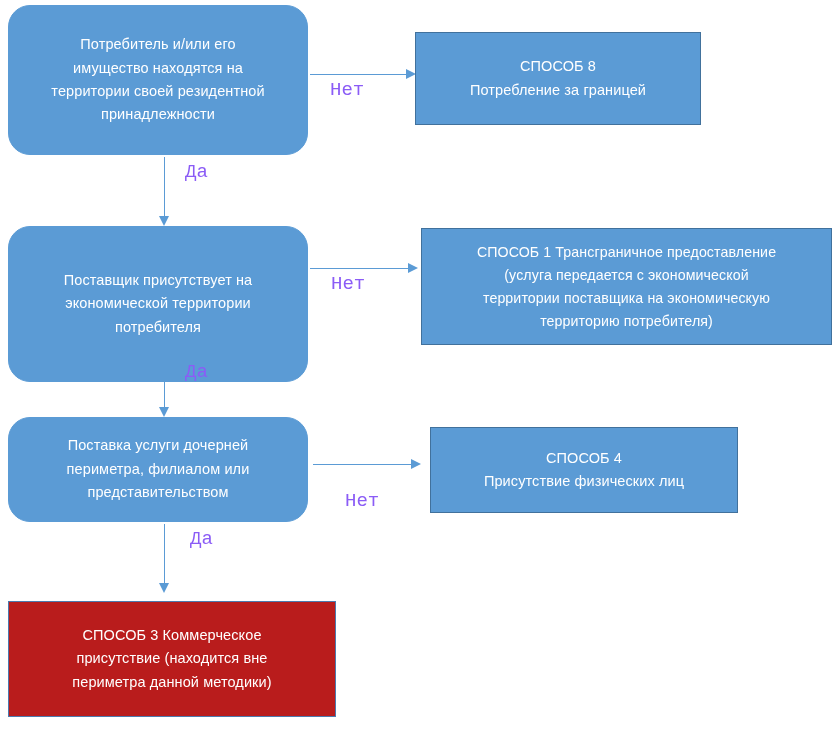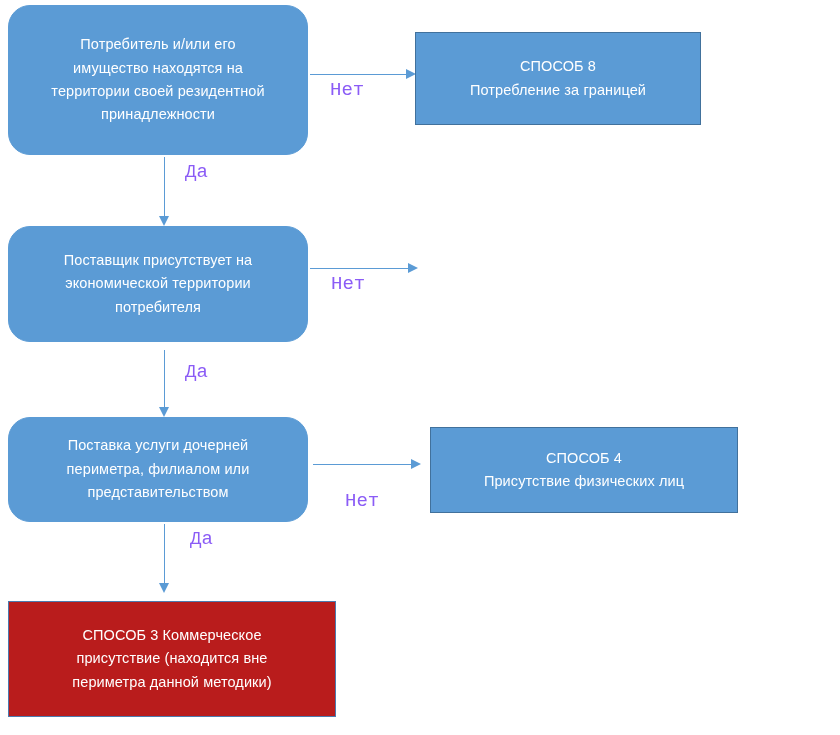--- a/index.html
+++ b/index.html
@@ -110,30 +110,36 @@
 
   <div class="node outcome" style="left:415px; top:32px; width:286px; height:93px;">
     <span class="node-text">СПОСОБ 8
 Потребление за границей</span>
   </div>
 
   <div class="conn-v-line" style="left:164px; top:157px; height:62px;"></div>
   <div class="arrowhead-down" style="left:159px; top:216px;"></div>
   <div class="edge-label" style="left:185px; top:163px;">Да</div>
 
-  <div class="node decision" style="left:8px; top:226px; width:300px; height:116px;">
+  <div class="node decision" style="left:8px; top:226px; width:300px; height:156px;">
     <span class="node-text">Поставщик присутствует на
 экономической территории
 потребителя</span>
   </div>
 
   <div class="conn-h-line" style="left:310px; top:268px; width:100px;"></div>
   <div class="arrowhead-right" style="left:408px; top:263px;"></div>
   <div class="edge-label" style="left:331px; top:275px;">Нет</div>
 
+  <div class="node outcome" style="left:421px; top:228px; width:411px; height:117px; font-size:14.2px;">
+    <span class="node-text">СПОСОБ 1 Трансграничное предоставление
+(услуга передается с экономической
+территории поставщика на экономическую
+территорию потребителя)</span>
+  </div>
 
   <div class="conn-v-line" style="left:164px; top:350px; height:60px;"></div>
   <div class="arrowhead-down" style="left:159px; top:407px;"></div>
   <div class="edge-label" style="left:185px; top:363px;">Да</div>
 
   <div class="node decision" style="left:8px; top:417px; width:300px; height:105px;">
     <span class="node-text">Поставка услуги дочерней
 периметра, филиалом или
 представительством</span>
   </div>

